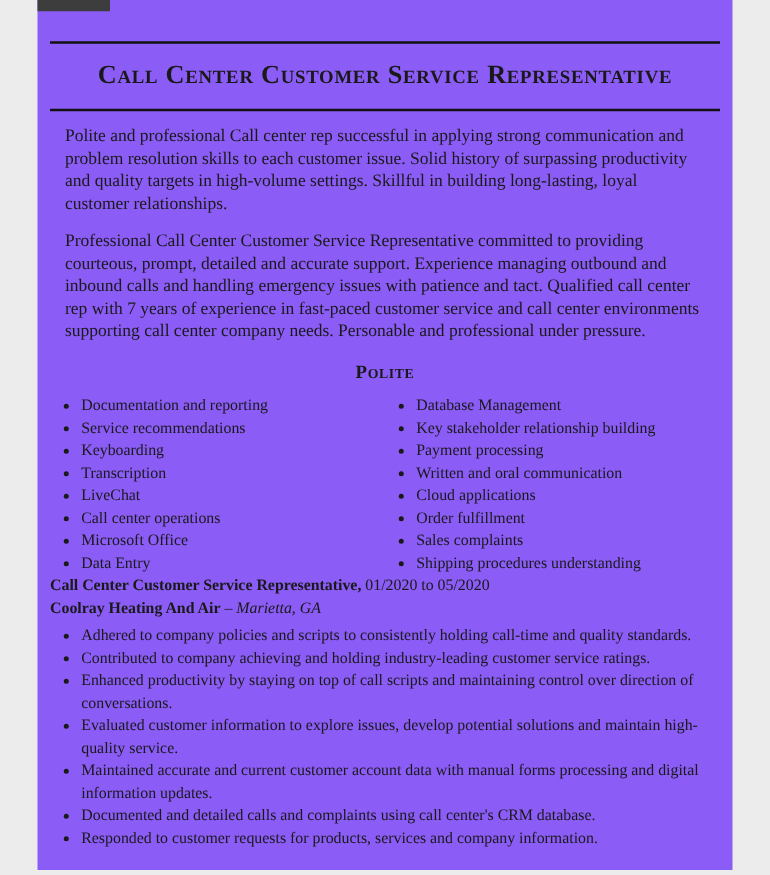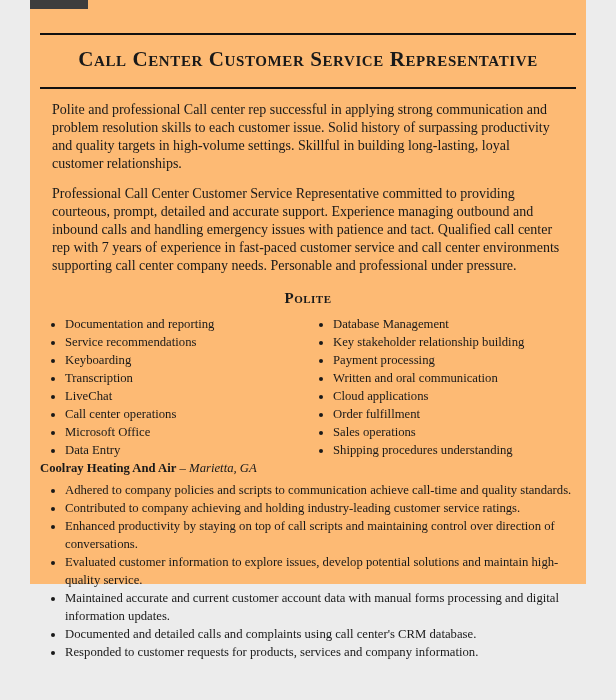--- a/index.html
+++ b/index.html
@@ -7,22 +7,22 @@
   body {
     width: 616px; height: 700px;
     overflow: hidden;
     background: #ececec;
     font-family: "Liberation Serif", "DejaVu Serif", serif;
     color: #191919;
     position: relative;
   }
   .page {
     position: absolute; left: 30px; top: 0;
-    width: 556px; height: 584px;
-    background: #fdba74;
+    width: 556px; height: 696px;
+    background: #8b5cf6;
     padding: 0 10px;
   }
   .artifact-bar {
     position: absolute; left: 30px; top: 0;
     width: 58px; height: 9px;
     background: #3d3d3d;
     z-index: 3;
   }
   .rule {
     border: none; height: 2px;
@@ -137,34 +137,37 @@
         <li>Key stakeholder relationship building</li>
 
         <li>Payment processing</li>
 
         <li>Written and oral communication</li>
 
         <li>Cloud applications</li>
 
         <li>Order fulfillment</li>
 
-        <li>Sales operations</li>
+        <li>Sales complaints</li>
 
         <li>Shipping procedures understanding</li>
       </ul>
   </div>
 
 
   <div class="job">
     <p class="job-line">
+      <span class="bold">Call Center Customer Service Representative,</span><span> 01/2020 to 05/2020</span>
+    </p>
+    <p class="job-line">
       <span class="bold">Coolray Heating And Air</span><span class="italic"> – Marietta, GA</span>
     </p>
     <ul class="job-bullets">
 
-        <li>Adhered to company policies and scripts to communication achieve call-time and quality standards.</li>
+        <li>Adhered to company policies and scripts to consistently holding call-time and quality standards.</li>
 
         <li>Contributed to company achieving and holding industry-leading customer service ratings.</li>
 
         <li>Enhanced productivity by staying on top of call scripts and maintaining control over direction of conversations.</li>
 
         <li>Evaluated customer information to explore issues, develop potential solutions and maintain high-quality service.</li>
 
         <li>Maintained accurate and current customer account data with manual forms processing and digital information updates.</li>
 
         <li>Documented and detailed calls and complaints using call center's CRM database.</li>

